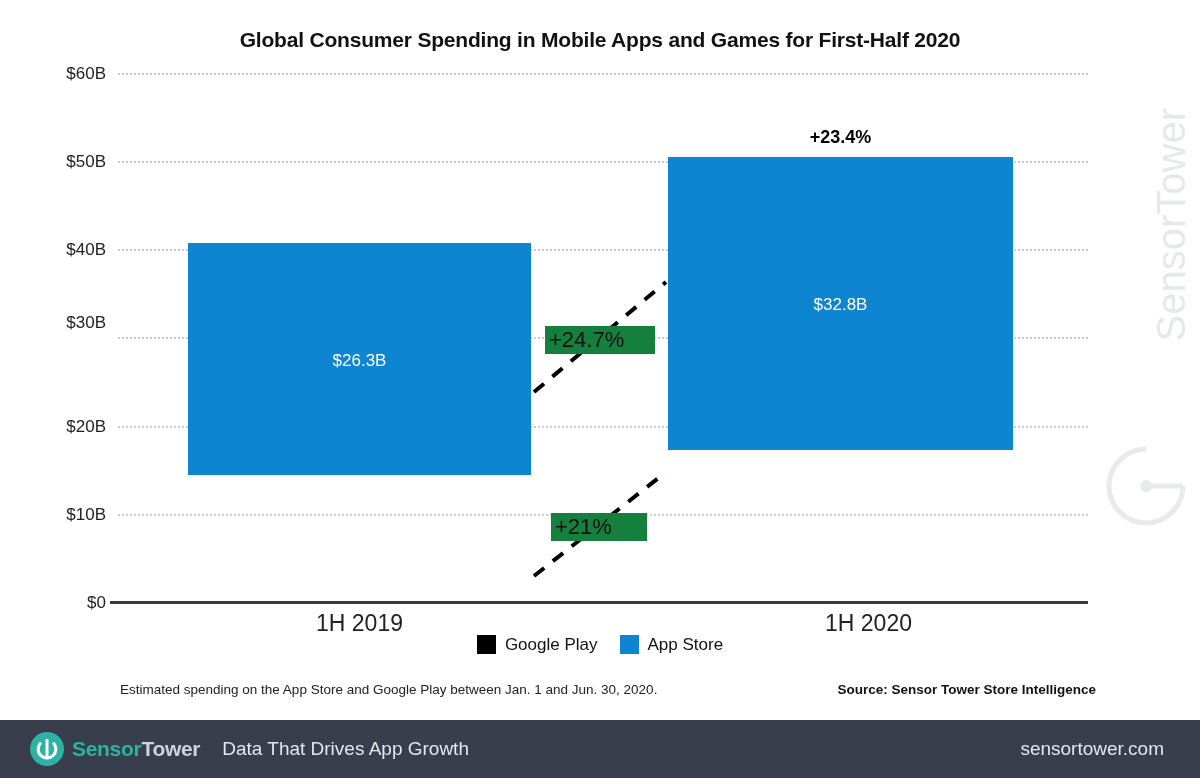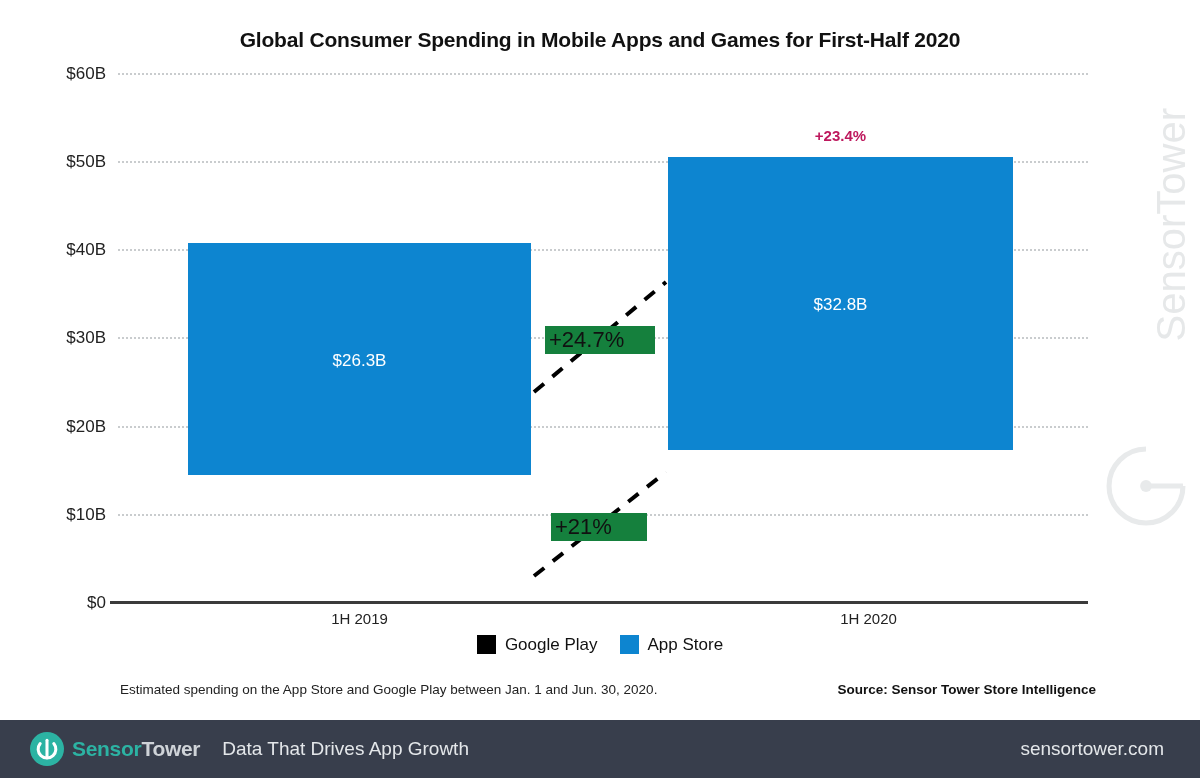--- a/index.html
+++ b/index.html
@@ -61,36 +61,36 @@
   .seg-play{ background:#000000; }
   .seg-label{
     position:absolute; left:0; width:100%;
     text-align:center; color:#ffffff;
     font-size:17px;
   }
 
   
   .growth-top{
     position:absolute;
-    font-size:15px; font-weight:bold; color:#be185d;
+    font-size:18px; font-weight:bold; color:#000000;
     text-align:center;
   }
   .growth-mid{
     position:absolute;
     font-size:22px; color:#111111;
     text-align:left;
     background:#15803d;
     padding:1px 4px;
   }
   .connector{ position:absolute; }
 
   
   .xlabel{
     position:absolute; top:610px;
-    font-size:15px; color:#222222; text-align:center;
+    font-size:23px; color:#222222; text-align:center;
   }
 
   
   #legend{
     position:absolute; left:0; top:635px; width:1200px;
     display:flex; justify-content:center; align-items:center; gap:22px;
   }
   .legend-item{ display:flex; align-items:flex-start; gap:9px; }
   .legend-swatch{ width:19px; height:19px; display:block; }
   .legend-text{ font-size:17px; color:#111111; }
@@ -142,21 +142,21 @@
     <circle cx="50" cy="50" r="7" fill="#e8eaeb"></circle>
     <line x1="50" y1="50" x2="94" y2="50" stroke="#e8eaeb" stroke-width="6"></line>
   </svg>
 </div>
 
 <div id="chart-title">Global Consumer Spending in Mobile Apps and Games for First-Half 2020</div>
 
 <div id="ytick-0" class="ytick" style="top:73px;">$60B</div>
 <div id="ytick-1" class="ytick" style="top:161px;">$50B</div>
 <div id="ytick-2" class="ytick" style="top:249px;">$40B</div>
-<div id="ytick-3" class="ytick" style="top:337px;">$30B</div>
+<div id="ytick-3" class="ytick" style="top:322px;">$30B</div>
 <div id="ytick-4" class="ytick" style="top:426px;">$20B</div>
 <div id="ytick-5" class="ytick" style="top:514px;">$10B</div>
 <div id="ytick-6" class="ytick" style="top:602px;">$0</div>
 
 <div class="gridline" style="left:118px; top:73px;"></div>
 <div class="gridline" style="left:118px; top:161px;"></div>
 <div class="gridline" style="left:118px; top:249px;"></div>
 <div class="gridline" style="left:118px; top:337px;"></div>
 <div class="gridline" style="left:118px; top:426px;"></div>
 <div class="gridline" style="left:118px; top:514px;"></div>

